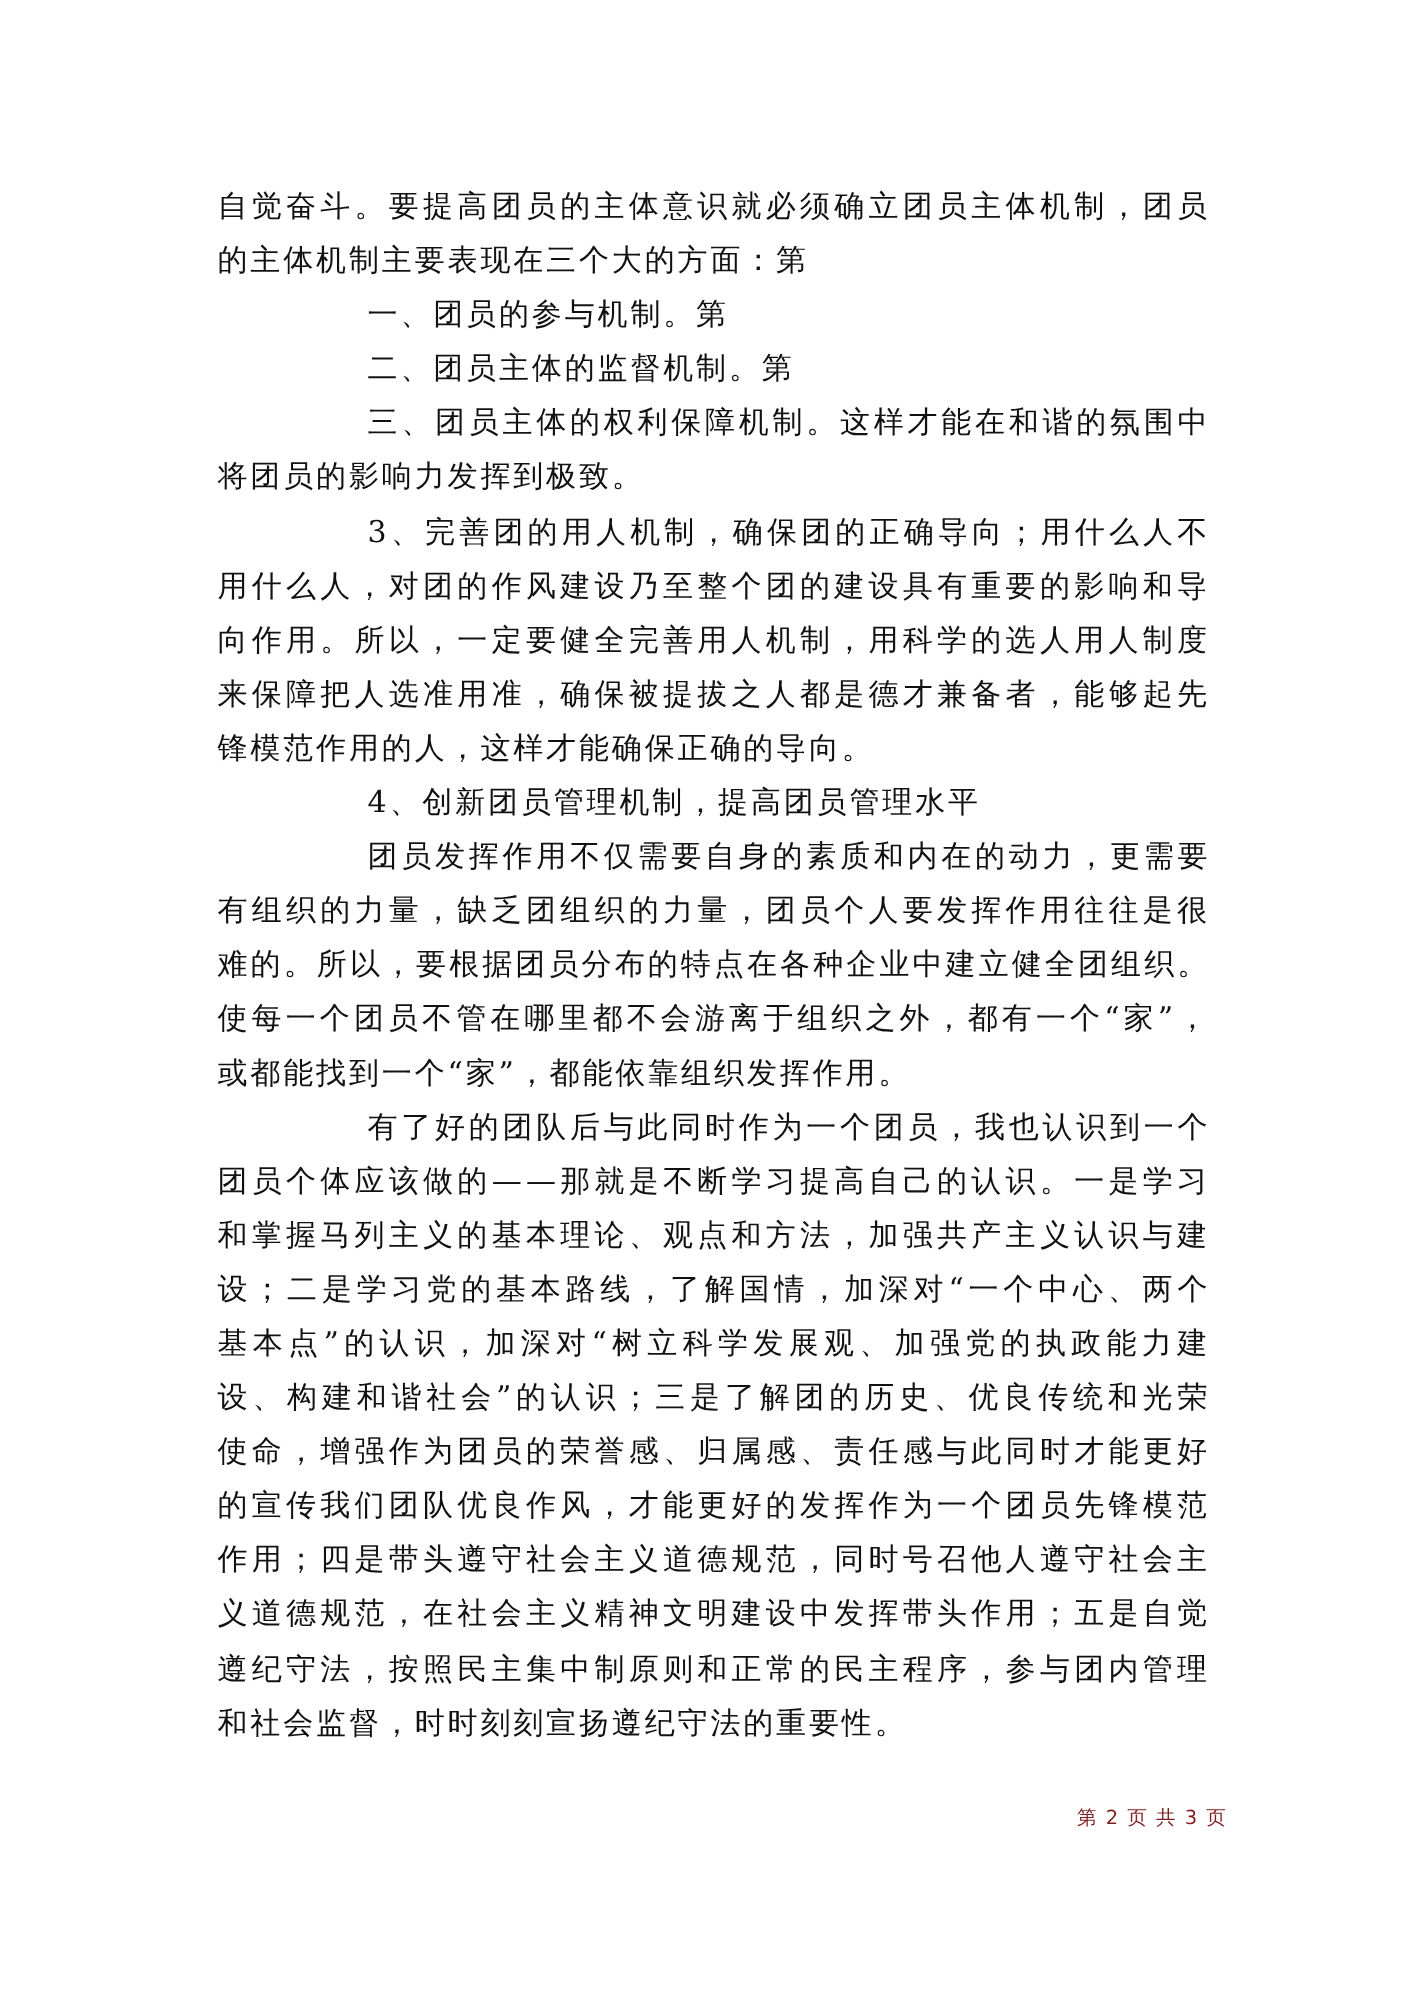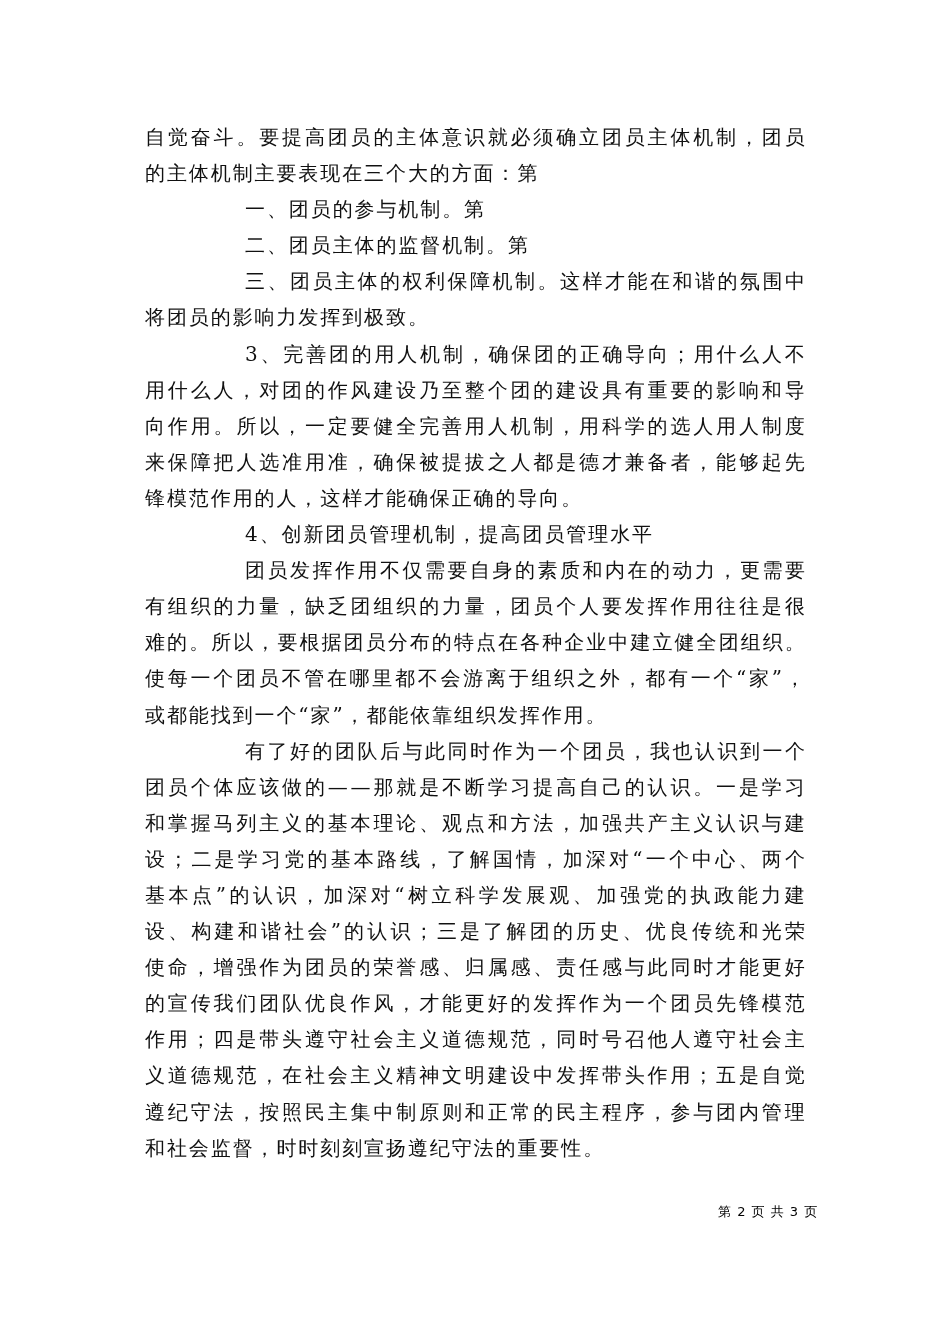--- a/index.html
+++ b/index.html
@@ -13,21 +13,21 @@
   }
   .line { height: 36.1px; white-space: nowrap; display: flex; justify-content: space-between; }
   .line.short { justify-content: flex-start; }
   .line span { display: inline-block; }
   .indent { padding-left: 100px; }
   .line .txt { width: 100%; display: flex; justify-content: space-between; }
   .line.short .txt { justify-content: flex-start; letter-spacing: 1.9px; }
   .footer {
     position: absolute; left: 718px; top: 1203px;
     font-family: "DejaVu Sans", "Liberation Sans", sans-serif;
-    font-size: 13px; color: #000000; letter-spacing: 1px; text-align: right;
+    font-size: 13px; color: #7f1d1d; letter-spacing: 1px; text-align: right;
   }
 </style>
 </head>
 <body>
 
 <div class="page">
   <div class="content" id="content">
       <div class="line">
         <div class="txt">
           <span>自</span>

